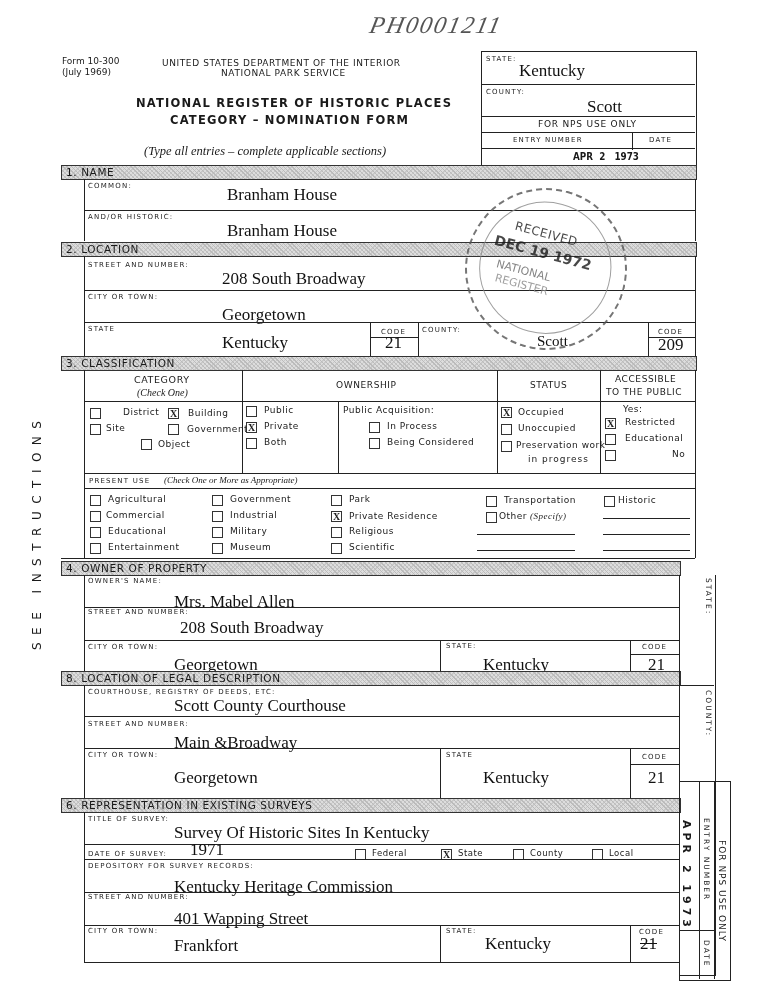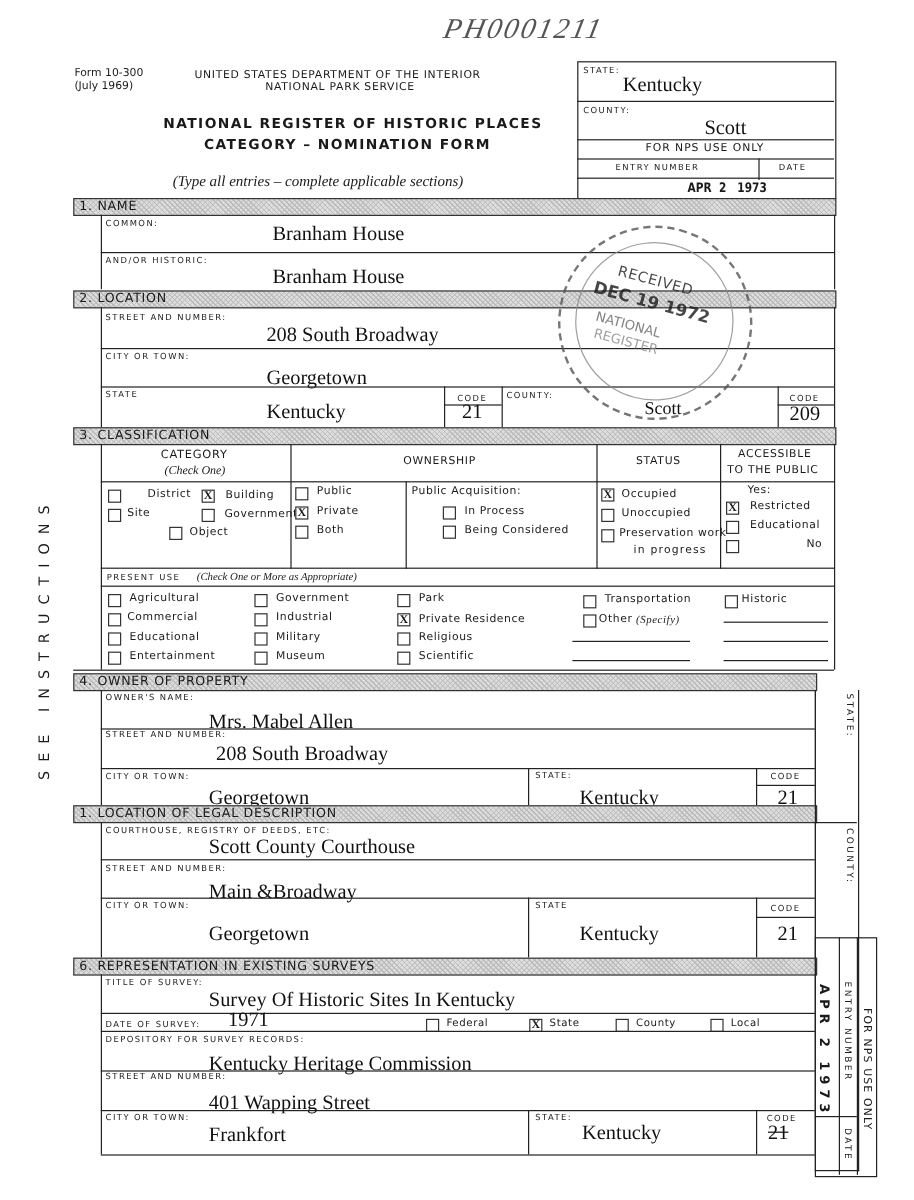--- a/index.html
+++ b/index.html
@@ -213,21 +213,21 @@
 <div class="abs val" style="left:174px;top:655px;">Georgetown</div>
 <div class="vline" style="left:440px;top:640px;height:31px;"></div>
 <div class="abs lbl" style="left:446px;top:642px;">STATE:</div>
 <div class="abs val" style="left:483px;top:655px;">Kentucky</div>
 <div class="vline" style="left:630px;top:640px;height:31px;"></div>
 <div class="abs lbl" style="left:642px;top:643px;">CODE</div>
 <div class="hline" style="left:630px;top:654px;width:49px;"></div>
 <div class="abs val" style="left:648px;top:655px;">21</div>
 
 <div class="secbar" style="left:61px;top:671px;width:618px;">
-    <span>1. LOCATION OF LEGAL DESCRIPTION</span>
+    <span>8. LOCATION OF LEGAL DESCRIPTION</span>
   </div>
 <div class="vline" style="left:84px;top:685px;height:113px;"></div>
 <div class="vline" style="left:679px;top:685px;height:113px;"></div>
 <div class="abs lbl" style="left:88px;top:688px;">COURTHOUSE, REGISTRY OF DEEDS, ETC:</div>
 <div class="abs val" style="left:174px;top:696px;">Scott County Courthouse</div>
 <div class="hline" style="left:84px;top:716px;width:595px;"></div>
 <div class="abs lbl" style="left:88px;top:720px;">STREET AND NUMBER:</div>
 <div class="abs val" style="left:174px;top:733px;">Main &amp;Broadway</div>
 <div class="hline" style="left:84px;top:748px;width:595px;"></div>
 <div class="abs lbl" style="left:88px;top:751px;">CITY OR TOWN:</div>

